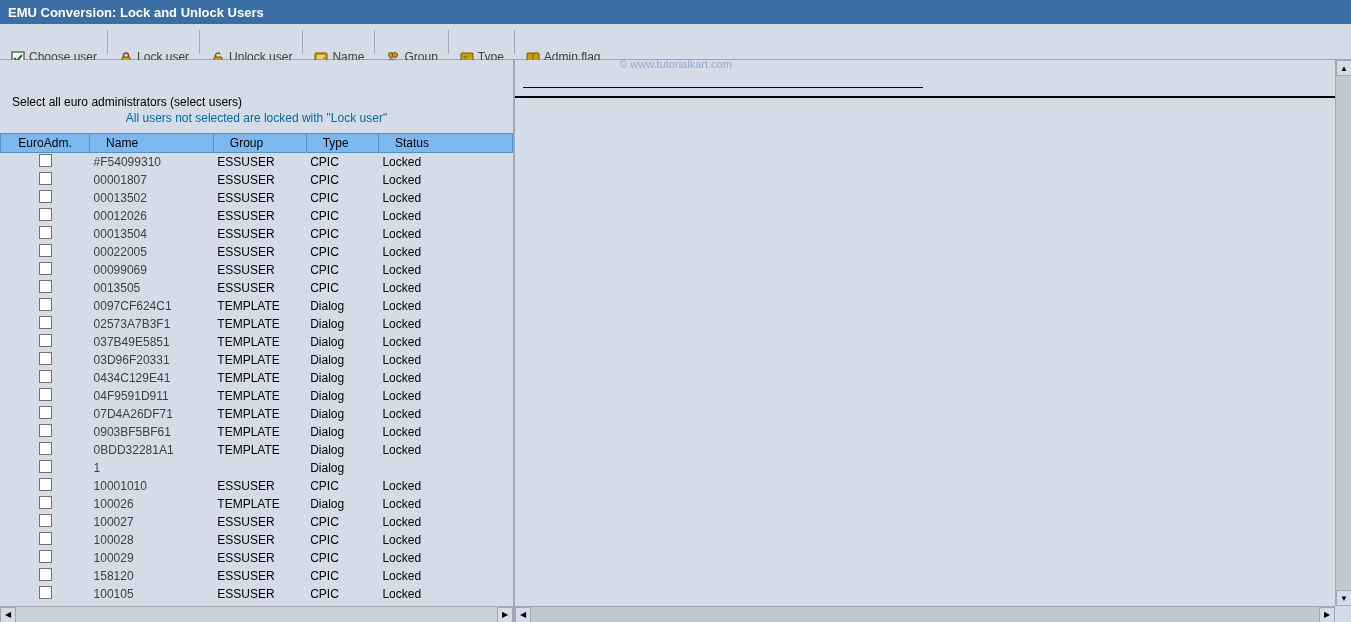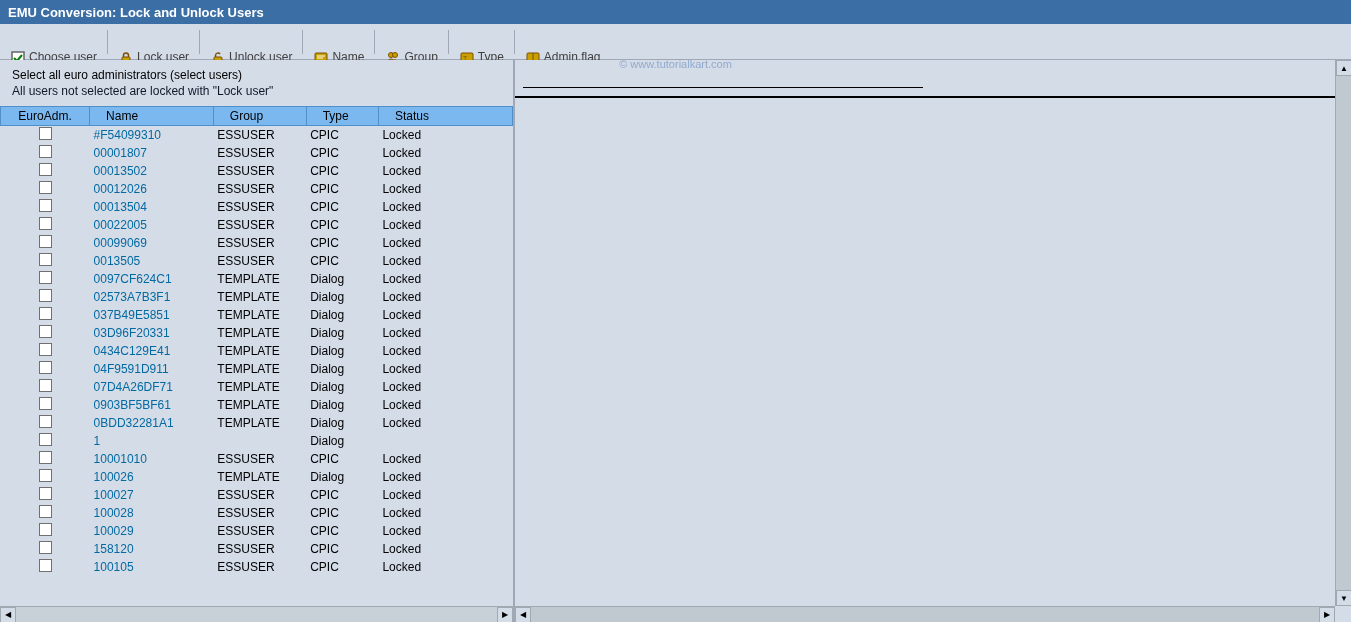--- a/index.html
+++ b/index.html
@@ -89,29 +89,31 @@
       border-right: 2px solid #a0a8b8;
       display: flex;
       flex-direction: column;
       overflow: hidden;
     }
 
     
     #info-area {
       padding: 8px 12px 4px 12px;
       background: #d4dce8;
+      margin-top: 27px;
     }
     #info-area .line1 {
       font-size: 12px;
       color: #000;
       margin-bottom: 2px;
     }
     #info-area .line2 {
       font-size: 12px;
-      color: #0f172a;
+      color: #0369a1;
+      text-align: center;
     }
 
     
     #table-container {
       flex: 1;
       overflow-y: auto;
       overflow-x: hidden;
       margin: 4px 0 0 0;
     }
 
@@ -150,21 +152,21 @@
 
     tbody tr td {
       padding: 1px 4px;
       border: none;
       white-space: nowrap;
       color: #000;
       background: #d4dce8;
     }
 
     tbody tr td.name-cell {
-      color: #0369a1;
+      color: #404040;
     }
 
     tbody tr td.checkbox-cell {
       text-align: center;
     }
 
     .cb {
       width: 13px;
       height: 13px;
       border: 1px solid #707070;

